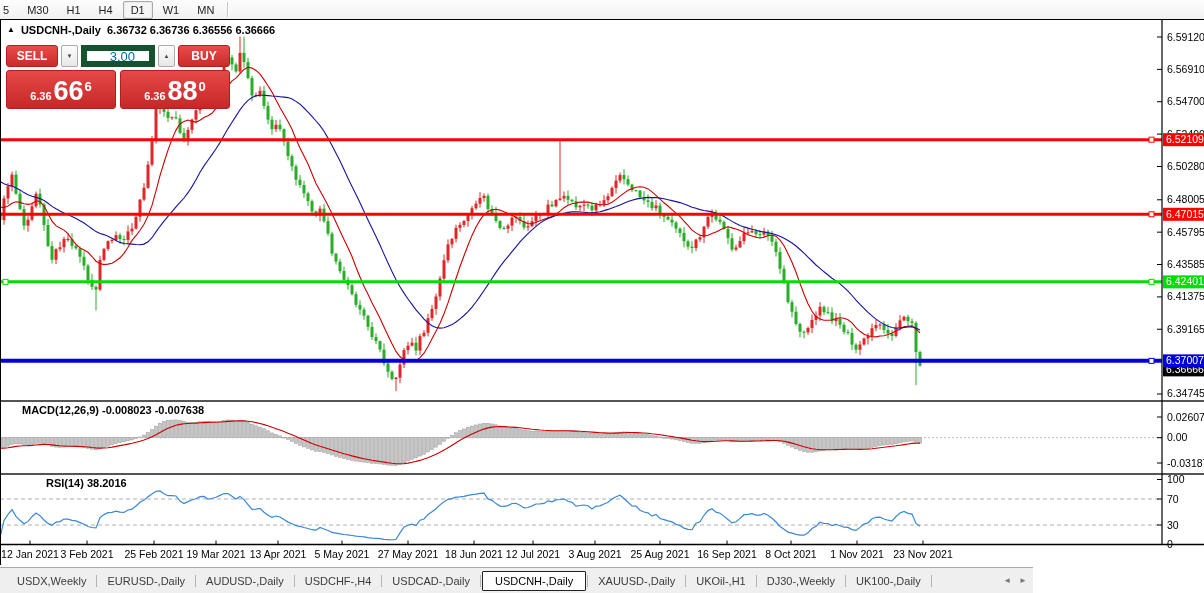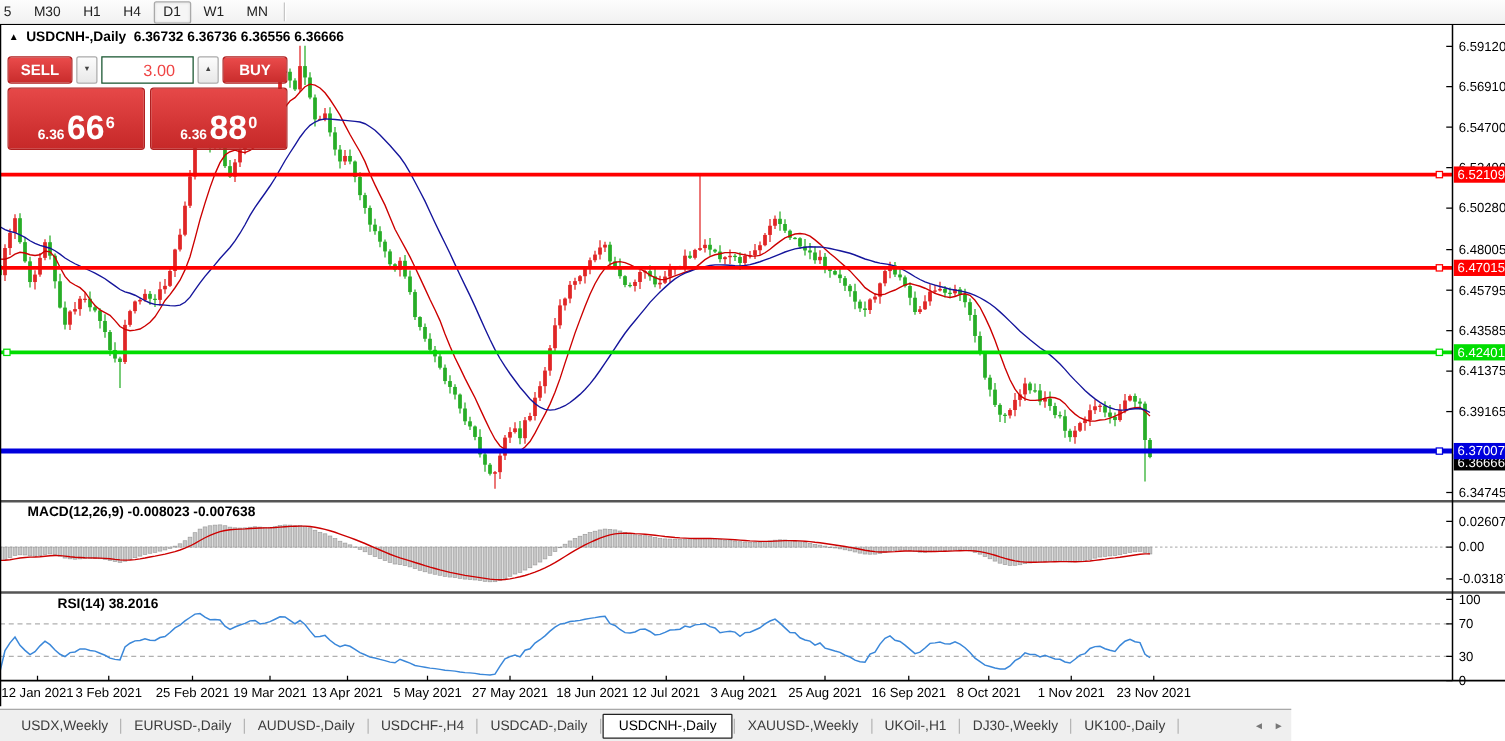--- a/index.html
+++ b/index.html
@@ -24,25 +24,25 @@
   #macd-label{top:385px;}
   #rsi-label{top:458px;padding-left:24px;}
 
   
   #trade{position:absolute;left:6px;top:26px;width:224px;}
   #trade .row1{display:flex;height:22px;gap:3px;}
   .redbtn{background:linear-gradient(#ea4b4b,#c92c2c);color:#fff;border:1px solid #b02020;border-radius:3px;
     font-size:12px;font-weight:700;display:flex;align-items:center;justify-content:center;flex:0 0 50px;cursor:pointer;}
   .spin{flex:0 0 15px;background:linear-gradient(#fcfcfc,#e8e8e8);border:1px solid #a9a9a9;border-radius:2px;
     font-size:6px;color:#444;display:flex;align-items:center;justify-content:center;cursor:pointer;}
-  #vol{flex:1;background:#fff;border:1px solid #14532d;font-size:13px;color:#ef4444;
+  #vol{flex:1;background:#fff;border:6px solid #14532d;font-size:13px;color:#0369a1;
     display:flex;align-items:center;justify-content:flex-end;padding-right:14px;}
   #trade .row2{display:flex;gap:4px;margin-top:3px;}
   .bigprice{flex:1;height:31px;background:linear-gradient(#e64848,#c62828);border:1px solid #b02020;border-radius:3px;
-    color:#fff;display:flex;align-items:baseline;justify-content:center;padding-top:17px;cursor:pointer;}
+    color:#fff;display:flex;align-items:baseline;justify-content:center;padding-top:6px;cursor:pointer;}
   .bp-prefix{font-size:11px;font-weight:700;margin-right:2px;}
   .bp-big{font-size:27px;font-weight:700;line-height:28px;}
   .bp-sup{font-size:13px;font-weight:700;position:relative;top:-9px;margin-left:1px;}
 
   
   #tabbar{position:absolute;left:0;top:567px;width:1033px;height:26px;background:#efefef;
     border-top:1px solid #a9a9a9;display:flex;align-items:center;font-size:11px;color:#3b3b3b;padding-left:8px;box-sizing:border-box;}
   .tab{padding:3px 9px;cursor:pointer;white-space:nowrap;}
   .tab.active{background:#fff;border:1px solid #222;border-radius:1px;color:#000;padding:3px 12px;}
   .tab-sep{width:1px;height:12px;background:#b5b5b5;margin:0 1px;}
@@ -913,21 +913,21 @@
       <div class="tab">EURUSD-,Daily</div>
       <div class="tab-sep"></div>
       <div class="tab">AUDUSD-,Daily</div>
       <div class="tab-sep"></div>
       <div class="tab">USDCHF-,H4</div>
       <div class="tab-sep"></div>
       <div class="tab">USDCAD-,Daily</div>
       <div class="tab-sep"></div>
       <div class="tab active">USDCNH-,Daily</div>
       <div class="tab-sep"></div>
-      <div class="tab">XAUUSD-,Weekly</div>
+      <div class="tab">XAUUSD-,Daily</div>
       <div class="tab-sep"></div>
       <div class="tab">UKOil-,H1</div>
       <div class="tab-sep"></div>
       <div class="tab">DJ30-,Weekly</div>
       <div class="tab-sep"></div>
       <div class="tab">UK100-,Daily</div>
       <div class="tab-sep"></div>
       <div id="tab-arrows">
         <span>◄</span>
         <span>►</span>

